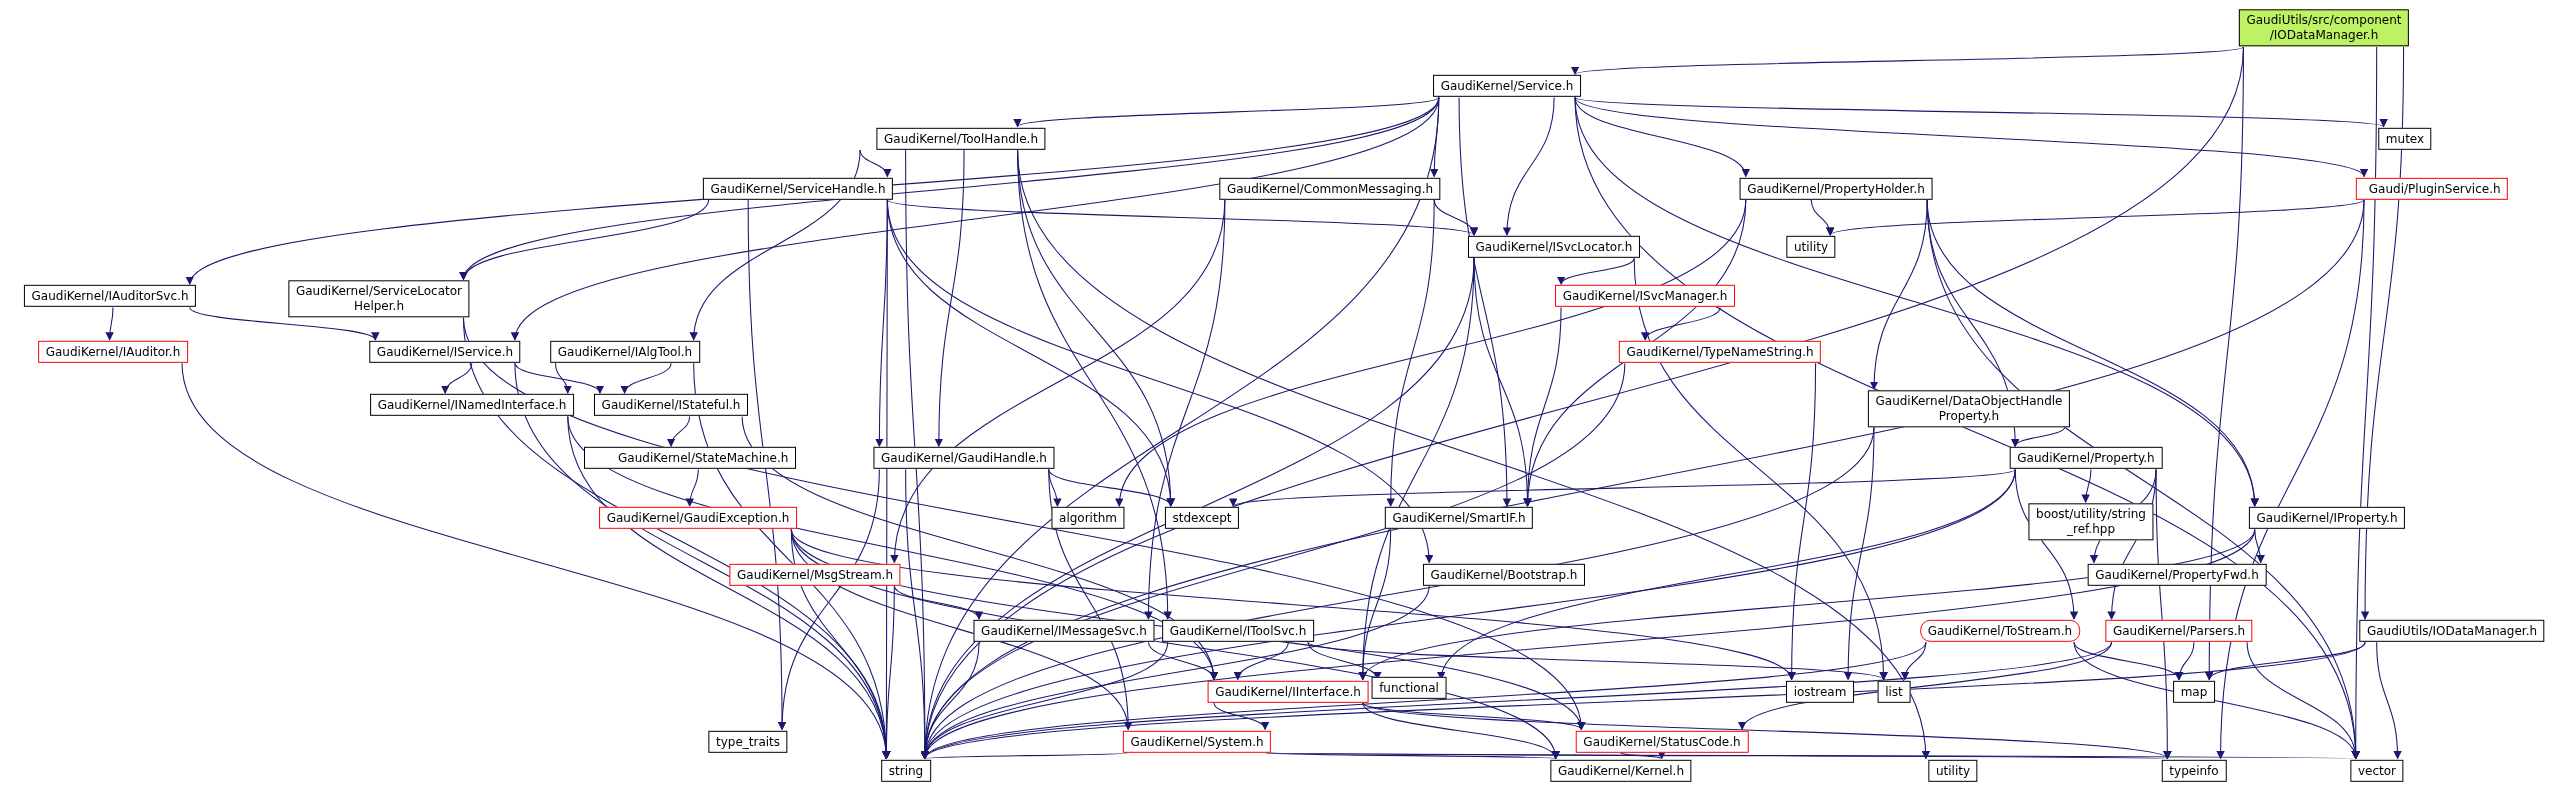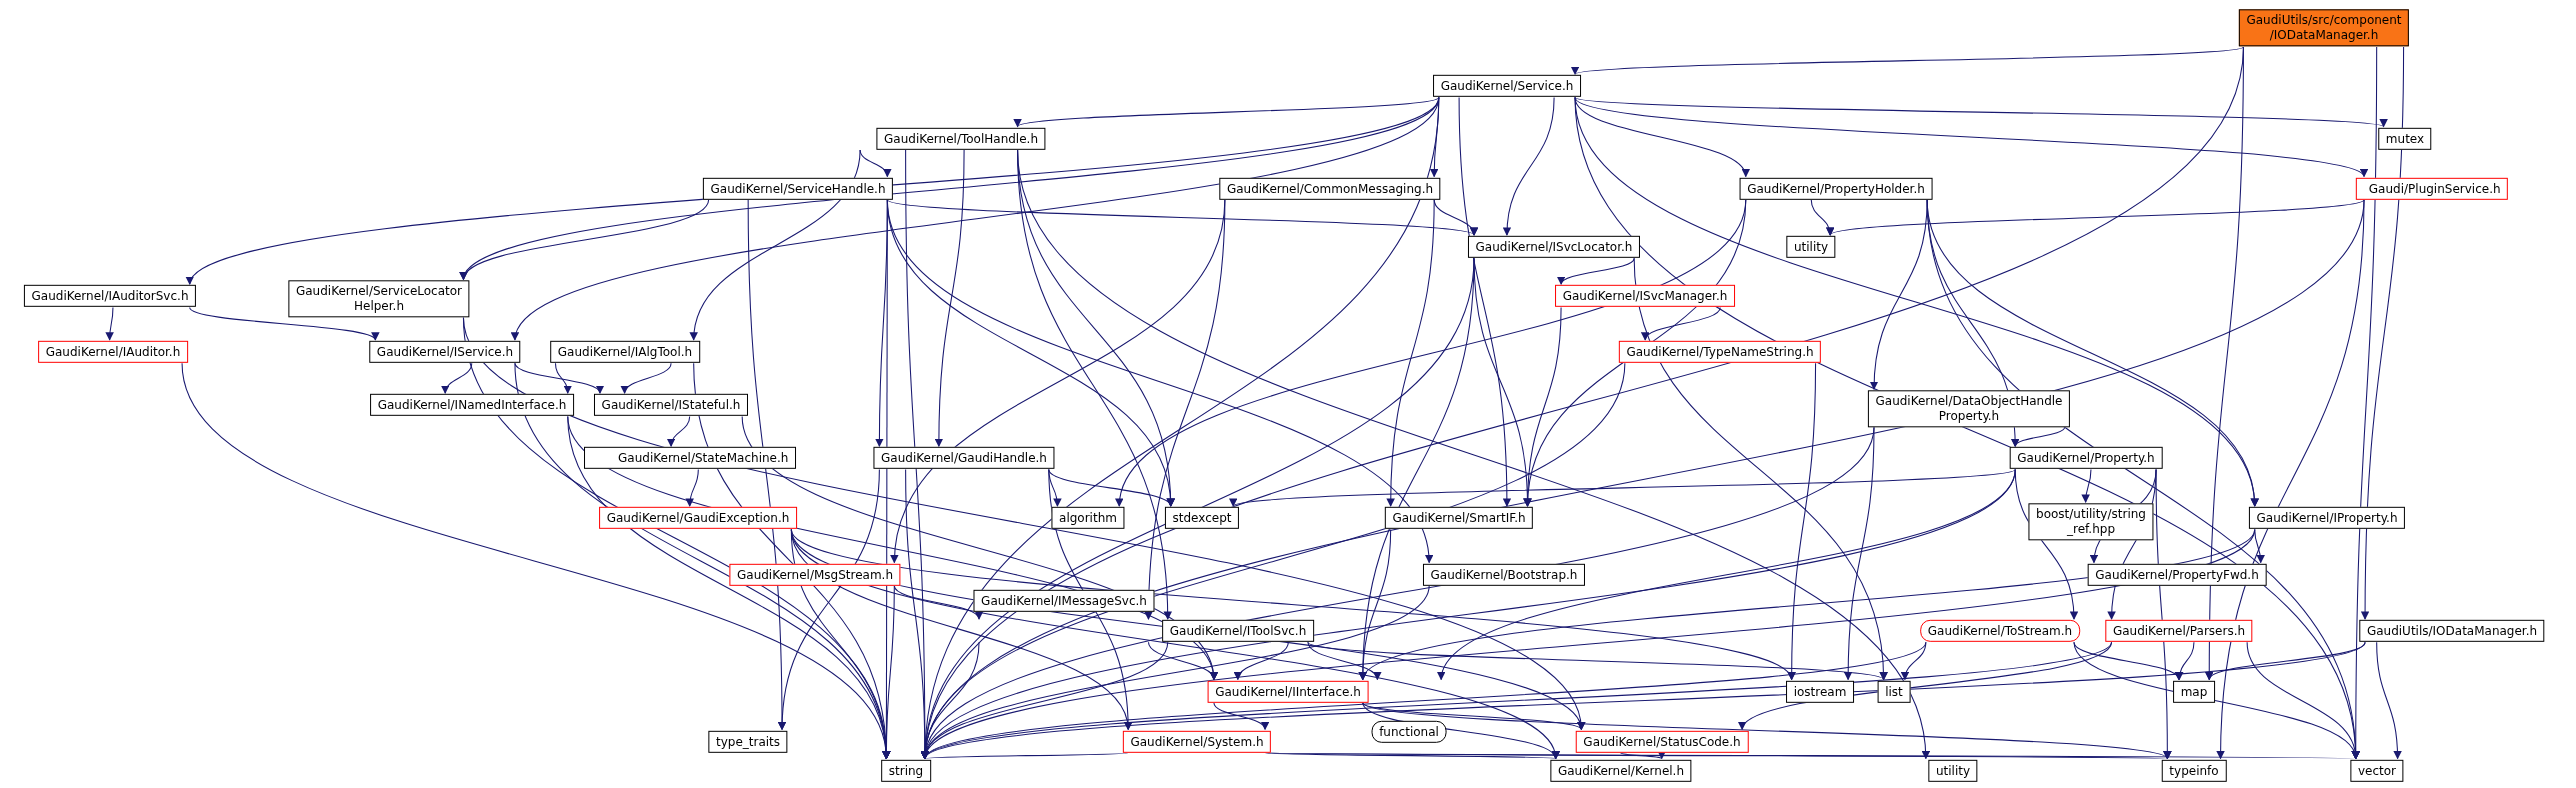--- a/index.html
+++ b/index.html
@@ -178,21 +178,21 @@
         <path d="M 2051 1057.5 C 2051 1077.5 2380 1077.5 2380 1097.5" class="edge-path" stroke="#191970" stroke-width="1.6" marker-end="url(#arrowhead)"></path>
         <path d="M 1827 1057.5 C 1827 1077.5 1904 1077.5 1904 1097.5" class="edge-path" stroke="#191970" stroke-width="1.6" marker-end="url(#arrowhead)"></path>
         <path d="M 2051 1057.5 C 2051 1099.5 3262 1099.5 3262 1141.5" class="edge-path" stroke="#191970" stroke-width="1.6" marker-end="url(#arrowhead)"></path>
         <path d="M 1904 1132.5 C 1904 1137 2341.5 1137 2341.5 1141.5" class="edge-path" stroke="#191970" stroke-width="1.6" marker-end="url(#arrowhead)"></path>
         <path d="M 1698 1132.5 C 1698 1137 1392 1137 1392 1141.5" class="edge-path" stroke="#191970" stroke-width="1.6" marker-end="url(#arrowhead)"></path>
         <path d="M 1904 1132.5 C 1904 1137 3262 1137 3262 1141.5" class="edge-path" stroke="#191970" stroke-width="1.6" marker-end="url(#arrowhead)"></path>
         <path d="M 1904 1132.5 C 1904 1137 3545.5 1137 3545.5 1141.5" class="edge-path" stroke="#191970" stroke-width="1.6" marker-end="url(#arrowhead)"></path>
         <path d="M 2439 1132.5 C 2439 1137 2501 1137 2501 1141.5" class="edge-path" stroke="#191970" stroke-width="1.6" marker-end="url(#arrowhead)"></path>
       </g>
   </svg>
-<div class="node root" style="left: 2324px; top: 28px; background: #f97316;">GaudiUtils/src/component
+<div class="node root" style="left: 2324px; top: 28px; background: #bef264;">GaudiUtils/src/component
 /IODataManager.h</div>
     <div class="node normal" style="left: 1507px; top: 86px;">GaudiKernel/Service.h</div>
     <div class="node normal" style="left: 939px; top: 139px; margin-left: 22px;">GaudiKernel/ToolHandle.h</div>
     <div class="node normal" style="left: 2405px; top: 139px;">mutex</div>
     <div class="node normal" style="left: 798px; top: 189px;">GaudiKernel/ServiceHandle.h</div>
     <div class="node normal" style="left: 1330px; top: 189px;">GaudiKernel/CommonMessaging.h</div>
     <div class="node normal" style="left: 1836px; top: 189px;">GaudiKernel/PropertyHolder.h</div>
     <div class="node red" style="left: 2432px; top: 189px; border-color: rgb(255, 0, 0); padding-left: 12px;">Gaudi/PluginService.h</div>
     <div class="node normal" style="left: 1554px; top: 247px; text-align: right;">GaudiKernel/ISvcLocator.h</div>
     <div class="node normal" style="left: 1811px; top: 247px;">utility</div>
@@ -214,27 +214,27 @@
     <div class="node red" style="left: 698px; top: 518px; border-color: rgb(255, 0, 0);">GaudiKernel/GaudiException.h</div>
     <div class="node normal" style="left: 1088px; top: 518px;">algorithm</div>
     <div class="node normal" style="left: 1202px; top: 518px;">stdexcept</div>
     <div class="node normal" style="left: 1459px; top: 518px;">GaudiKernel/SmartIF.h</div>
     <div class="node normal" style="left: 2091px; top: 522px;">boost/utility/string
 _ref.hpp</div>
     <div class="node normal" style="left: 2327px; top: 518px;">GaudiKernel/IProperty.h</div>
     <div class="node red" style="left: 815px; top: 575px; border-color: rgb(255, 0, 0);">GaudiKernel/MsgStream.h</div>
     <div class="node normal" style="left: 1504px; top: 575px;">GaudiKernel/Bootstrap.h</div>
     <div class="node normal" style="left: 2177px; top: 575px;">GaudiKernel/PropertyFwd.h</div>
-    <div class="node normal" style="left: 1064px; top: 601px;">GaudiKernel/IMessageSvc.h</div>
+    <div class="node normal" style="left: 1064px; top: 631px;">GaudiKernel/IMessageSvc.h</div>
     <div class="node normal" style="left: 1238px; top: 631px;">GaudiKernel/IToolSvc.h</div>
     <div class="node red" style="left: 2000px; top: 631px; border-color: rgb(255, 0, 0); border-radius: 10px;">GaudiKernel/ToStream.h</div>
     <div class="node red" style="left: 2179px; top: 631px; border-color: rgb(255, 0, 0);">GaudiKernel/Parsers.h</div>
     <div class="node normal" style="left: 2452px; top: 631px;">GaudiUtils/IODataManager.h</div>
     <div class="node red" style="left: 1288px; top: 692px; border-color: rgb(255, 0, 0);">GaudiKernel/IInterface.h</div>
-    <div class="node normal" style="left: 1409px; top: 732px; border-radius: 10px;">functional</div>
+    <div class="node normal" style="left: 1409px; top: 688px;">functional</div>
     <div class="node normal" style="left: 1820px; top: 692px;">iostream</div>
     <div class="node normal" style="left: 1894px; top: 692px;">list</div>
     <div class="node normal" style="left: 2194px; top: 692px;">map</div>
     <div class="node normal" style="left: 748px; top: 742px;">type_traits</div>
     <div class="node red" style="left: 1197px; top: 742px; border-color: rgb(255, 0, 0);">GaudiKernel/System.h</div>
     <div class="node red" style="left: 1662px; top: 742px; border-color: rgb(255, 0, 0);">GaudiKernel/StatusCode.h</div>
     <div class="node normal" style="left: 906px; top: 771px;">string</div>
     <div class="node normal" style="left: 1621px; top: 771px;">GaudiKernel/Kernel.h</div>
     <div class="node normal" style="left: 1953px; top: 771px;">utility</div>
     <div class="node normal" style="left: 2194px; top: 771px;">typeinfo</div>

